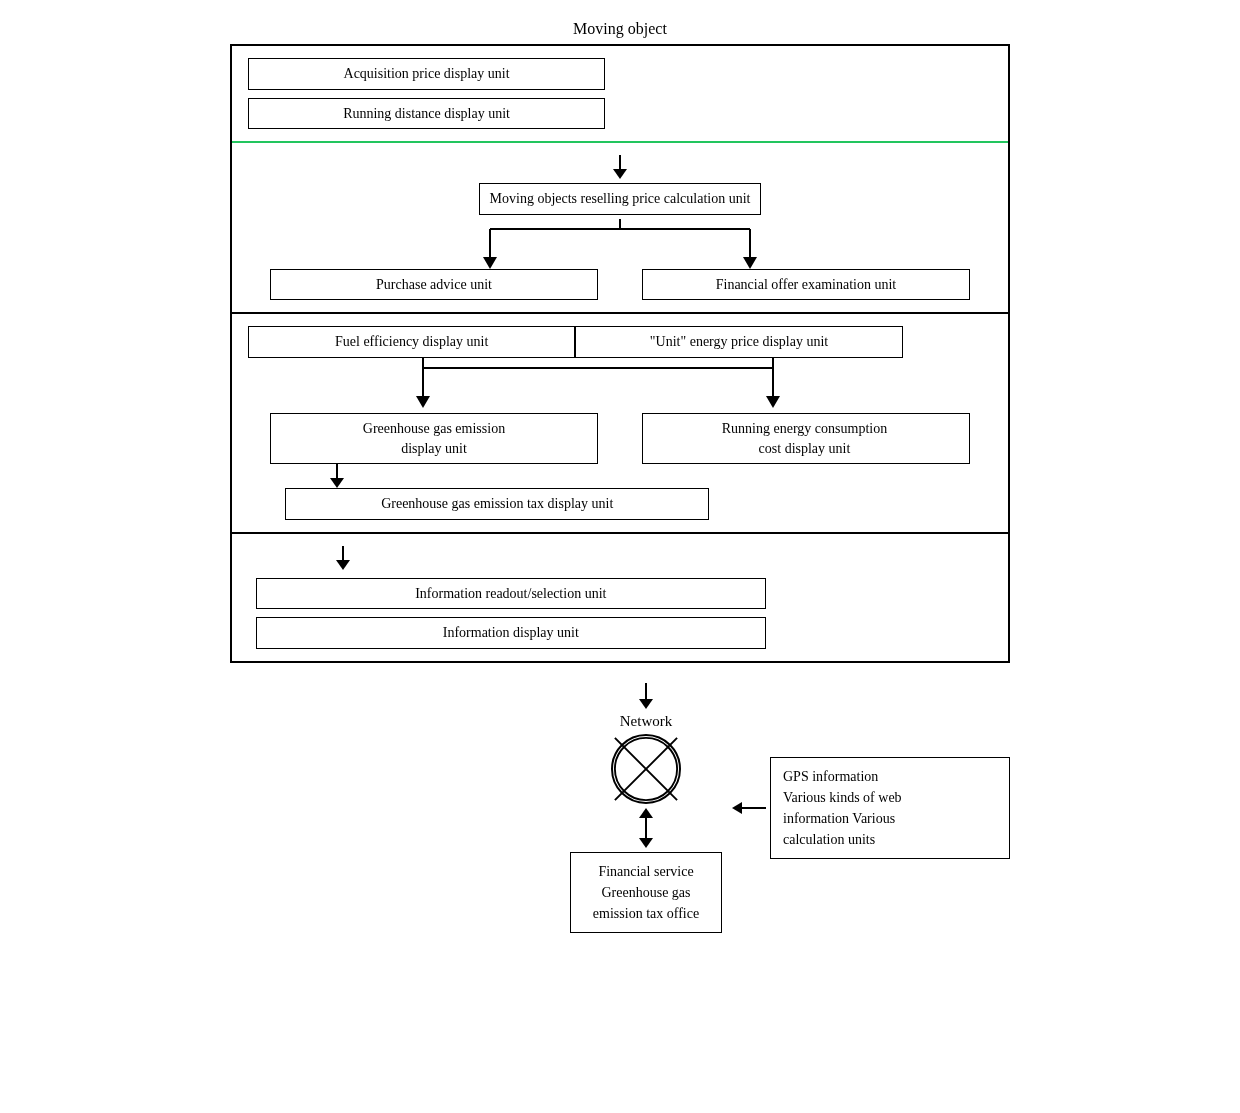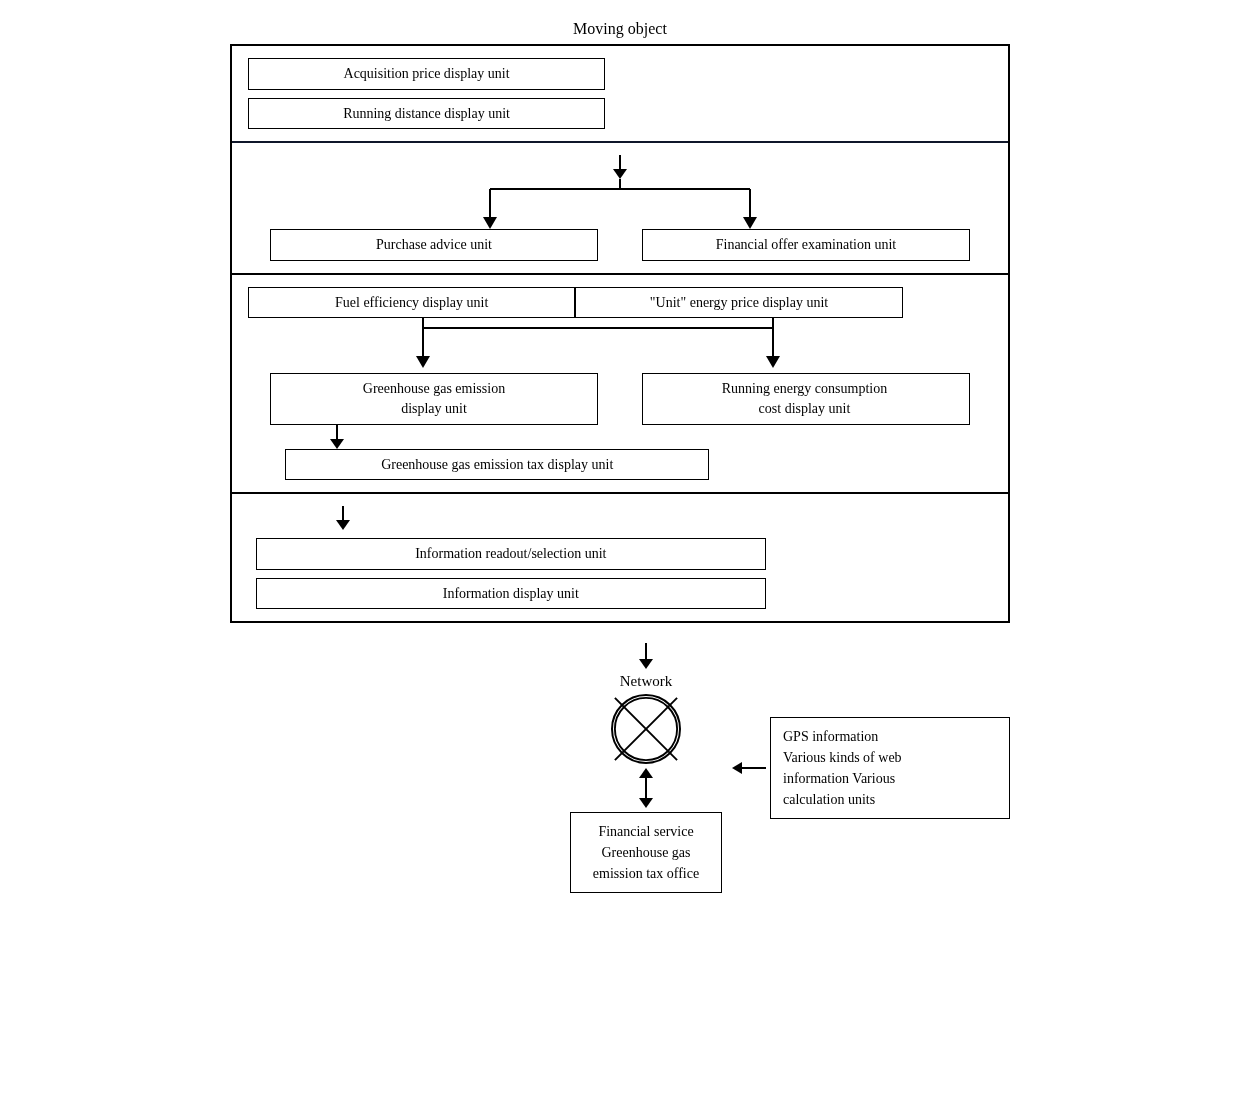--- a/index.html
+++ b/index.html
@@ -108,21 +108,21 @@
       flex-direction: column;
       align-items: center;
       width: 1100px;
       margin: 0 auto;
     }
     .moving-box-outer {
       border: 2px solid #000;
       width: 780px;
     }
     .section-top {
-      border-bottom: 2px solid #0f172a;
+      border-bottom: 2px solid #22c55e;
       padding: 12px 16px;
       display: flex;
       flex-direction: row;
     }
     .section-mid {
       border-bottom: 2px solid #000;
       padding: 12px 16px;
       display: flex;
       flex-direction: column;
       align-items: center;
@@ -159,20 +159,21 @@
 
     </div>
 
     <div class="section-mid">
 
       <div class="arrow-down-line">
         <div class="line"></div>
         <div class="head"></div>
       </div>
 
+      <div class="box" style="margin:4px 0;">Moving objects reselling price calculation unit</div>
 
       <svg width="460" height="50" style="overflow:visible;">
 
         <line x1="230" y1="0" x2="230" y2="10" stroke="#000" stroke-width="2"></line>
         <line x1="100" y1="10" x2="360" y2="10" stroke="#000" stroke-width="2"></line>
         <line x1="100" y1="10" x2="100" y2="38" stroke="#000" stroke-width="2"></line>
         <polygon points="93,38 107,38 100,50" fill="#000"></polygon>
 
         <line x1="360" y1="10" x2="360" y2="38" stroke="#000" stroke-width="2"></line>
         <polygon points="353,38 367,38 360,50" fill="#000"></polygon>

